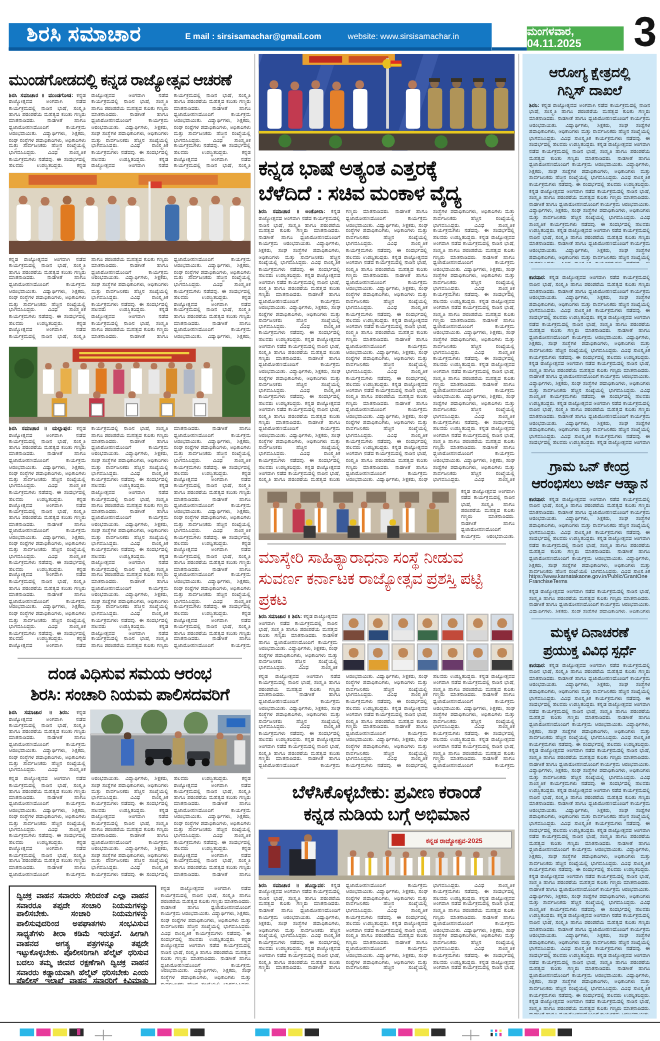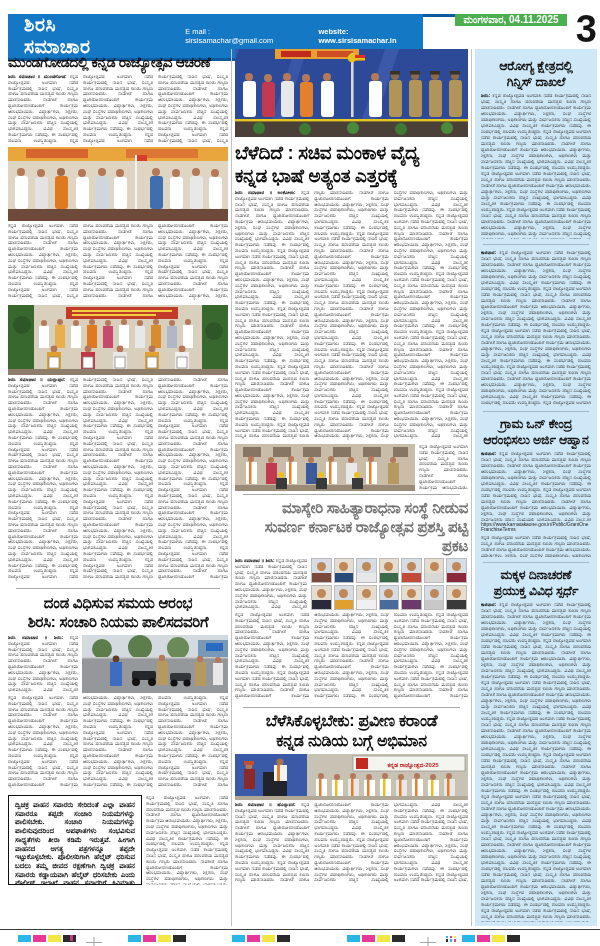--- a/index.html
+++ b/index.html
@@ -1,41 +1,41 @@
 <!DOCTYPE html>
 <html style="--banner_blue: #1478c4; --date_green: #4cae4f; --right_col_bg: #cfe8f7; --cyan: #2ab7e8; --magenta: #e8399b; --yellow: #f3e746; --keyblack: #2b2b2b;"><head>
 <meta charset="utf-8">
 <style>
   *{margin:0;padding:0;box-sizing:border-box}
   html,body{background:#fff}
   .page{width:600px;height:946px;background:#fff;position:relative;overflow:hidden;
         font-family:"Liberation Sans","DejaVu Sans",sans-serif;color:#1a1a1a}
   
-  header{display:flex;height:32px;margin:14px 3px 0 8px;align-items:flex-start}
+  header{display:flex;height:32px;margin:14px 3px 0 8px;align-items:flex-end}
   .mh-blue{flex:1;background:var(--banner_blue);border-bottom:3px solid #0b5a9d;display:flex;align-items:center;padding-left:16px}
   .mh-title{font-size:19px;font-weight:800;color:#fff;letter-spacing:.5px}
-  .mh-email{font-size:7.5px;font-weight:normal;color:#fff;margin-left:62px}
-  .mh-web{font-size:7.5px;font-weight:bold;color:#fff;margin-left:24px}
+  .mh-email{font-size:7.5px;font-weight:bold;color:#fff;margin-left:40px}
+  .mh-web{font-size:7.5px;font-weight:normal;color:#fff;margin-left:24px}
   .mh-slash{width:32px;background:#fff;border-bottom:3px solid #0b5a9d;position:relative;overflow:hidden}
   .mh-slash i{position:absolute;top:-4px;width:8px;height:40px;background:var(--banner_blue);transform:skewX(-26deg)}
   .mh-slash i:nth-child(1){left:6px}.mh-slash i:nth-child(2){left:19px}
-  .mh-date{width:112px;background:var(--date_green);color:#fff;font-weight:bold;font-size:10px;display:flex;align-items:center;justify-content:center}
+  .mh-date{width:88px;background:var(--date_green);color:#fff;font-weight:bold;font-size:10px;display:flex;align-items:center;justify-content:center}
   .mh-page{width:30px;font-size:38px;font-weight:800;color:#151515;line-height:31px;text-align:right}
   
   .content{display:flex;margin:3px 3px 0 8px;gap:3px;height:877px}
   .vr{width:1px;background:#c2c2c2}
   .col-left{width:220px}
   .col-center{width:233px}
   .col-right{flex:1;background:var(--right_col_bg);padding:7px 6px 4px;display:flex;flex-direction:column}
   
-  .h1l{font-size:14px;font-weight:800;letter-spacing:-.4px;line-height:17px;margin:5px 0 3px;color:#0d0d0d}
+  .h1l{font-size:14px;font-weight:800;letter-spacing:-.4px;line-height:17px;margin:15px 0 3px;color:#0d0d0d}
   .h2l{font-size:16.5px;font-weight:800;line-height:20px;margin:4px 0 3px;color:#0d0d0d;letter-spacing:-.3px}
   .h3l{font-size:15px;font-weight:800;line-height:19px;margin:4px 2px 4px;text-align:center;color:#0d0d0d;letter-spacing:-.3px}
   .hc1{font-size:18.5px;font-weight:800;line-height:23px;margin:4px 0 3px;color:#0d0d0d;letter-spacing:-.3px}
-  .hc2{font-size:15px;font-weight:700;line-height:19px;margin:3px 0;text-align:right;color:#737373;letter-spacing:-.3px}
+  .hc2{font-size:15px;font-weight:400;line-height:19px;margin:3px 0;text-align:left;color:#b91c1c;letter-spacing:-.3px}
   .hc3{font-size:16px;font-weight:800;line-height:20px;margin:3px 0;text-align:center;color:#0d0d0d;letter-spacing:-.3px}
   .rh{font-size:12.5px;font-weight:800;line-height:15.5px;text-align:center;color:#101010;letter-spacing:-.2px;margin-top:3px}
   
   .body3{column-count:3;column-gap:5px;font-size:4.7px;line-height:5.8px;text-align:justify;overflow:hidden;color:#222}
   .body1{font-size:4.7px;line-height:5.8px;text-align:justify;overflow:hidden;color:#222}
   .body3 b,.body1 b,.rbody b{font-weight:800;color:#000}
   .rbody{font-size:4.7px;line-height:6px;text-align:justify;overflow:hidden;color:#1d1d1d;margin-top:3px}
   .rurl{font-size:4.9px;word-break:break-all;color:#1d1d1d;margin-top:1px}
   .hdiv{height:1px;background:#a8a8a8;margin:3px 8px}
   .rdiv{height:1px;background:#9fb9cc;margin:5px 2px 2px}
@@ -255,22 +255,22 @@
           <rect y="70" width="233" height="18" fill="#4a4038"></rect>
           <rect y="70" width="233" height="2.4" fill="#e8c820"></rect>
           <circle cx="24" cy="79" r="6" fill="#3f7a34"></circle>
             <circle cx="70" cy="80" r="6" fill="#3f7a34"></circle>
             <circle cx="118" cy="79" r="6" fill="#4a8a3a"></circle>
             <circle cx="166" cy="80" r="6" fill="#3f7a34"></circle>
             <circle cx="212" cy="79" r="6" fill="#4a8a3a"></circle>
         </svg>
       </div>
       <div class="hc1">
+        <div>ಕನ್ನಡ ಭಾಷೆ ಅತ್ಯಂತ ಎತ್ತರಕ್ಕೆ</div>
         <div>ಬೆಳೆದಿದೆ : ಸಚಿವ ಮಂಕಾಳ ವೈದ್ಯ</div>
-        <div>ಕನ್ನಡ ಭಾಷೆ ಅತ್ಯಂತ ಎತ್ತರಕ್ಕೆ</div>
       </div>
       <div class="body3" style="height:252px"><b>ಶಿರಸಿ ಸಮಾಚಾರ ॥ ಅಂಕೋಲಾ: </b><span>ಕನ್ನಡ ರಾಜ್ಯೋತ್ಸವದ ಅಂಗವಾಗಿ ನಡೆದ ಕಾರ್ಯಕ್ರಮದಲ್ಲಿ ನಾಡಿನ ಭಾಷೆ, ಸಂಸ್ಕೃತಿ ಹಾಗೂ ಪರಂಪರೆಯ ಮಹತ್ವದ ಕುರಿತು ಗಣ್ಯರು ಮಾತನಾಡಿದರು. ನಾಡಗೀತೆ ಹಾಗೂ ಧ್ವಜಾರೋಹಣದೊಂದಿಗೆ ಕಾರ್ಯಕ್ರಮ ಆರಂಭವಾಯಿತು. ವಿದ್ಯಾರ್ಥಿಗಳು, ಶಿಕ್ಷಕರು, ಸಂಘ ಸಂಸ್ಥೆಗಳ ಪದಾಧಿಕಾರಿಗಳು, ಅಧಿಕಾರಿಗಳು ಮತ್ತು ಸಾರ್ವಜನಿಕರು ಹೆಚ್ಚಿನ ಸಂಖ್ಯೆಯಲ್ಲಿ ಭಾಗವಹಿಸಿದ್ದರು. ವಿವಿಧ ಸಾಂಸ್ಕೃತಿಕ ಕಾರ್ಯಕ್ರಮಗಳು ನಡೆದವು. ಈ ಸಂದರ್ಭದಲ್ಲಿ ಹಲವರು ಉಪಸ್ಥಿತರಿದ್ದರು. ಕನ್ನಡ ರಾಜ್ಯೋತ್ಸವದ ಅಂಗವಾಗಿ ನಡೆದ ಕಾರ್ಯಕ್ರಮದಲ್ಲಿ ನಾಡಿನ ಭಾಷೆ, ಸಂಸ್ಕೃತಿ ಹಾಗೂ ಪರಂಪರೆಯ ಮಹತ್ವದ ಕುರಿತು ಗಣ್ಯರು ಮಾತನಾಡಿದರು. ನಾಡಗೀತೆ ಹಾಗೂ ಧ್ವಜಾರೋಹಣದೊಂದಿಗೆ ಕಾರ್ಯಕ್ರಮ ಆರಂಭವಾಯಿತು. ವಿದ್ಯಾರ್ಥಿಗಳು, ಶಿಕ್ಷಕರು, ಸಂಘ ಸಂಸ್ಥೆಗಳ ಪದಾಧಿಕಾರಿಗಳು, ಅಧಿಕಾರಿಗಳು ಮತ್ತು ಸಾರ್ವಜನಿಕರು ಹೆಚ್ಚಿನ ಸಂಖ್ಯೆಯಲ್ಲಿ ಭಾಗವಹಿಸಿದ್ದರು. ವಿವಿಧ ಸಾಂಸ್ಕೃತಿಕ ಕಾರ್ಯಕ್ರಮಗಳು ನಡೆದವು. ಈ ಸಂದರ್ಭದಲ್ಲಿ ಹಲವರು ಉಪಸ್ಥಿತರಿದ್ದರು. ಕನ್ನಡ ರಾಜ್ಯೋತ್ಸವದ ಅಂಗವಾಗಿ ನಡೆದ ಕಾರ್ಯಕ್ರಮದಲ್ಲಿ ನಾಡಿನ ಭಾಷೆ, ಸಂಸ್ಕೃತಿ ಹಾಗೂ ಪರಂಪರೆಯ ಮಹತ್ವದ ಕುರಿತು ಗಣ್ಯರು ಮಾತನಾಡಿದರು. ನಾಡಗೀತೆ ಹಾಗೂ ಧ್ವಜಾರೋಹಣದೊಂದಿಗೆ ಕಾರ್ಯಕ್ರಮ ಆರಂಭವಾಯಿತು. ವಿದ್ಯಾರ್ಥಿಗಳು, ಶಿಕ್ಷಕರು, ಸಂಘ ಸಂಸ್ಥೆಗಳ ಪದಾಧಿಕಾರಿಗಳು, ಅಧಿಕಾರಿಗಳು ಮತ್ತು ಸಾರ್ವಜನಿಕರು ಹೆಚ್ಚಿನ ಸಂಖ್ಯೆಯಲ್ಲಿ ಭಾಗವಹಿಸಿದ್ದರು. ವಿವಿಧ ಸಾಂಸ್ಕೃತಿಕ ಕಾರ್ಯಕ್ರಮಗಳು ನಡೆದವು. ಈ ಸಂದರ್ಭದಲ್ಲಿ ಹಲವರು ಉಪಸ್ಥಿತರಿದ್ದರು. ಕನ್ನಡ ರಾಜ್ಯೋತ್ಸವದ ಅಂಗವಾಗಿ ನಡೆದ ಕಾರ್ಯಕ್ರಮದಲ್ಲಿ ನಾಡಿನ ಭಾಷೆ, ಸಂಸ್ಕೃತಿ ಹಾಗೂ ಪರಂಪರೆಯ ಮಹತ್ವದ ಕುರಿತು ಗಣ್ಯರು ಮಾತನಾಡಿದರು. ನಾಡಗೀತೆ ಹಾಗೂ ಧ್ವಜಾರೋಹಣದೊಂದಿಗೆ ಕಾರ್ಯಕ್ರಮ ಆರಂಭವಾಯಿತು. ವಿದ್ಯಾರ್ಥಿಗಳು, ಶಿಕ್ಷಕರು, ಸಂಘ ಸಂಸ್ಥೆಗಳ ಪದಾಧಿಕಾರಿಗಳು, ಅಧಿಕಾರಿಗಳು ಮತ್ತು ಸಾರ್ವಜನಿಕರು ಹೆಚ್ಚಿನ ಸಂಖ್ಯೆಯಲ್ಲಿ ಭಾಗವಹಿಸಿದ್ದರು. ವಿವಿಧ ಸಾಂಸ್ಕೃತಿಕ ಕಾರ್ಯಕ್ರಮಗಳು ನಡೆದವು. ಈ ಸಂದರ್ಭದಲ್ಲಿ ಹಲವರು ಉಪಸ್ಥಿತರಿದ್ದರು. ಕನ್ನಡ ರಾಜ್ಯೋತ್ಸವದ ಅಂಗವಾಗಿ ನಡೆದ ಕಾರ್ಯಕ್ರಮದಲ್ಲಿ ನಾಡಿನ ಭಾಷೆ, ಸಂಸ್ಕೃತಿ ಹಾಗೂ ಪರಂಪರೆಯ ಮಹತ್ವದ ಕುರಿತು ಗಣ್ಯರು ಮಾತನಾಡಿದರು. ನಾಡಗೀತೆ ಹಾಗೂ ಧ್ವಜಾರೋಹಣದೊಂದಿಗೆ ಕಾರ್ಯಕ್ರಮ ಆರಂಭವಾಯಿತು. ವಿದ್ಯಾರ್ಥಿಗಳು, ಶಿಕ್ಷಕರು, ಸಂಘ ಸಂಸ್ಥೆಗಳ ಪದಾಧಿಕಾರಿಗಳು, ಅಧಿಕಾರಿಗಳು ಮತ್ತು ಸಾರ್ವಜನಿಕರು ಹೆಚ್ಚಿನ ಸಂಖ್ಯೆಯಲ್ಲಿ ಭಾಗವಹಿಸಿದ್ದರು. ವಿವಿಧ ಸಾಂಸ್ಕೃತಿಕ ಕಾರ್ಯಕ್ರಮಗಳು ನಡೆದವು. ಈ ಸಂದರ್ಭದಲ್ಲಿ ಹಲವರು ಉಪಸ್ಥಿತರಿದ್ದರು. ಕನ್ನಡ ರಾಜ್ಯೋತ್ಸವದ ಅಂಗವಾಗಿ ನಡೆದ ಕಾರ್ಯಕ್ರಮದಲ್ಲಿ ನಾಡಿನ ಭಾಷೆ, ಸಂಸ್ಕೃತಿ ಹಾಗೂ ಪರಂಪರೆಯ ಮಹತ್ವದ ಕುರಿತು ಗಣ್ಯರು ಮಾತನಾಡಿದರು. ನಾಡಗೀತೆ ಹಾಗೂ ಧ್ವಜಾರೋಹಣದೊಂದಿಗೆ ಕಾರ್ಯಕ್ರಮ ಆರಂಭವಾಯಿತು. ವಿದ್ಯಾರ್ಥಿಗಳು, ಶಿಕ್ಷಕರು, ಸಂಘ ಸಂಸ್ಥೆಗಳ ಪದಾಧಿಕಾರಿಗಳು, ಅಧಿಕಾರಿಗಳು ಮತ್ತು ಸಾರ್ವಜನಿಕರು ಹೆಚ್ಚಿನ ಸಂಖ್ಯೆಯಲ್ಲಿ ಭಾಗವಹಿಸಿದ್ದರು. ವಿವಿಧ ಸಾಂಸ್ಕೃತಿಕ ಕಾರ್ಯಕ್ರಮಗಳು ನಡೆದವು. ಈ ಸಂದರ್ಭದಲ್ಲಿ ಹಲವರು ಉಪಸ್ಥಿತರಿದ್ದರು. ಕನ್ನಡ ರಾಜ್ಯೋತ್ಸವದ ಅಂಗವಾಗಿ ನಡೆದ ಕಾರ್ಯಕ್ರಮದಲ್ಲಿ ನಾಡಿನ ಭಾಷೆ, ಸಂಸ್ಕೃತಿ ಹಾಗೂ ಪರಂಪರೆಯ ಮಹತ್ವದ ಕುರಿತು ಗಣ್ಯರು ಮಾತನಾಡಿದರು. ನಾಡಗೀತೆ ಹಾಗೂ ಧ್ವಜಾರೋಹಣದೊಂದಿಗೆ ಕಾರ್ಯಕ್ರಮ ಆರಂಭವಾಯಿತು. ವಿದ್ಯಾರ್ಥಿಗಳು, ಶಿಕ್ಷಕರು, ಸಂಘ ಸಂಸ್ಥೆಗಳ ಪದಾಧಿಕಾರಿಗಳು, ಅಧಿಕಾರಿಗಳು ಮತ್ತು ಸಾರ್ವಜನಿಕರು ಹೆಚ್ಚಿನ ಸಂಖ್ಯೆಯಲ್ಲಿ ಭಾಗವಹಿಸಿದ್ದರು. ವಿವಿಧ ಸಾಂಸ್ಕೃತಿಕ ಕಾರ್ಯಕ್ರಮಗಳು ನಡೆದವು. ಈ ಸಂದರ್ಭದಲ್ಲಿ ಹಲವರು ಉಪಸ್ಥಿತರಿದ್ದರು. ಕನ್ನಡ ರಾಜ್ಯೋತ್ಸವದ ಅಂಗವಾಗಿ ನಡೆದ ಕಾರ್ಯಕ್ರಮದಲ್ಲಿ ನಾಡಿನ ಭಾಷೆ, ಸಂಸ್ಕೃತಿ ಹಾಗೂ ಪರಂಪರೆಯ ಮಹತ್ವದ ಕುರಿತು ಗಣ್ಯರು ಮಾತನಾಡಿದರು. ನಾಡಗೀತೆ ಹಾಗೂ ಧ್ವಜಾರೋಹಣದೊಂದಿಗೆ ಕಾರ್ಯಕ್ರಮ ಆರಂಭವಾಯಿತು. ವಿದ್ಯಾರ್ಥಿಗಳು, ಶಿಕ್ಷಕರು, ಸಂಘ ಸಂಸ್ಥೆಗಳ ಪದಾಧಿಕಾರಿಗಳು, ಅಧಿಕಾರಿಗಳು ಮತ್ತು ಸಾರ್ವಜನಿಕರು ಹೆಚ್ಚಿನ ಸಂಖ್ಯೆಯಲ್ಲಿ ಭಾಗವಹಿಸಿದ್ದರು. ವಿವಿಧ ಸಾಂಸ್ಕೃತಿಕ ಕಾರ್ಯಕ್ರಮಗಳು ನಡೆದವು. ಈ ಸಂದರ್ಭದಲ್ಲಿ ಹಲವರು ಉಪಸ್ಥಿತರಿದ್ದರು. ಕನ್ನಡ ರಾಜ್ಯೋತ್ಸವದ ಅಂಗವಾಗಿ ನಡೆದ ಕಾರ್ಯಕ್ರಮದಲ್ಲಿ ನಾಡಿನ ಭಾಷೆ, ಸಂಸ್ಕೃತಿ ಹಾಗೂ ಪರಂಪರೆಯ ಮಹತ್ವದ ಕುರಿತು ಗಣ್ಯರು ಮಾತನಾಡಿದರು. ನಾಡಗೀತೆ ಹಾಗೂ ಧ್ವಜಾರೋಹಣದೊಂದಿಗೆ ಕಾರ್ಯಕ್ರಮ ಆರಂಭವಾಯಿತು. ವಿದ್ಯಾರ್ಥಿಗಳು, ಶಿಕ್ಷಕರು, ಸಂಘ ಸಂಸ್ಥೆಗಳ ಪದಾಧಿಕಾರಿಗಳು, ಅಧಿಕಾರಿಗಳು ಮತ್ತು ಸಾರ್ವಜನಿಕರು ಹೆಚ್ಚಿನ ಸಂಖ್ಯೆಯಲ್ಲಿ ಭಾಗವಹಿಸಿದ್ದರು. ವಿವಿಧ ಸಾಂಸ್ಕೃತಿಕ ಕಾರ್ಯಕ್ರಮಗಳು ನಡೆದವು. ಈ ಸಂದರ್ಭದಲ್ಲಿ ಹಲವರು ಉಪಸ್ಥಿತರಿದ್ದರು. ಕನ್ನಡ ರಾಜ್ಯೋತ್ಸವದ ಅಂಗವಾಗಿ ನಡೆದ ಕಾರ್ಯಕ್ರಮದಲ್ಲಿ ನಾಡಿನ ಭಾಷೆ, ಸಂಸ್ಕೃತಿ ಹಾಗೂ ಪರಂಪರೆಯ ಮಹತ್ವದ ಕುರಿತು ಗಣ್ಯರು ಮಾತನಾಡಿದರು. ನಾಡಗೀತೆ ಹಾಗೂ ಧ್ವಜಾರೋಹಣದೊಂದಿಗೆ ಕಾರ್ಯಕ್ರಮ ಆರಂಭವಾಯಿತು. ವಿದ್ಯಾರ್ಥಿಗಳು, ಶಿಕ್ಷಕರು, ಸಂಘ ಸಂಸ್ಥೆಗಳ ಪದಾಧಿಕಾರಿಗಳು, ಅಧಿಕಾರಿಗಳು ಮತ್ತು ಸಾರ್ವಜನಿಕರು ಹೆಚ್ಚಿನ ಸಂಖ್ಯೆಯಲ್ಲಿ ಭಾಗವಹಿಸಿದ್ದರು. ವಿವಿಧ ಸಾಂಸ್ಕೃತಿಕ ಕಾರ್ಯಕ್ರಮಗಳು ನಡೆದವು. ಈ ಸಂದರ್ಭದಲ್ಲಿ ಹಲವರು ಉಪಸ್ಥಿತರಿದ್ದರು. ಕನ್ನಡ ರಾಜ್ಯೋತ್ಸವದ ಅಂಗವಾಗಿ ನಡೆದ ಕಾರ್ಯಕ್ರಮದಲ್ಲಿ ನಾಡಿನ ಭಾಷೆ, ಸಂಸ್ಕೃತಿ ಹಾಗೂ ಪರಂಪರೆಯ ಮಹತ್ವದ ಕುರಿತು ಗಣ್ಯರು ಮಾತನಾಡಿದರು. ನಾಡಗೀತೆ ಹಾಗೂ ಧ್ವಜಾರೋಹಣದೊಂದಿಗೆ ಕಾರ್ಯಕ್ರಮ ಆರಂಭವಾಯಿತು. ವಿದ್ಯಾರ್ಥಿಗಳು, ಶಿಕ್ಷಕರು, ಸಂಘ ಸಂಸ್ಥೆಗಳ ಪದಾಧಿಕಾರಿಗಳು, ಅಧಿಕಾರಿಗಳು ಮತ್ತು ಸಾರ್ವಜನಿಕರು ಹೆಚ್ಚಿನ ಸಂಖ್ಯೆಯಲ್ಲಿ ಭಾಗವಹಿಸಿದ್ದರು. ವಿವಿಧ ಸಾಂಸ್ಕೃತಿಕ ಕಾರ್ಯಕ್ರಮಗಳು ನಡೆದವು. ಈ ಸಂದರ್ಭದಲ್ಲಿ ಹಲವರು ಉಪಸ್ಥಿತರಿದ್ದರು. ಕನ್ನಡ ರಾಜ್ಯೋತ್ಸವದ ಅಂಗವಾಗಿ ನಡೆದ ಕಾರ್ಯಕ್ರಮದಲ್ಲಿ ನಾಡಿನ ಭಾಷೆ, ಸಂಸ್ಕೃತಿ ಹಾಗೂ ಪರಂಪರೆಯ ಮಹತ್ವದ ಕುರಿತು ಗಣ್ಯರು ಮಾತನಾಡಿದರು. ನಾಡಗೀತೆ ಹಾಗೂ ಧ್ವಜಾರೋಹಣದೊಂದಿಗೆ ಕಾರ್ಯಕ್ರಮ ಆರಂಭವಾಯಿತು. ವಿದ್ಯಾರ್ಥಿಗಳು, ಶಿಕ್ಷಕರು, ಸಂಘ ಸಂಸ್ಥೆಗಳ ಪದಾಧಿಕಾರಿಗಳು, ಅಧಿಕಾರಿಗಳು ಮತ್ತು ಸಾರ್ವಜನಿಕರು ಹೆಚ್ಚಿನ ಸಂಖ್ಯೆಯಲ್ಲಿ ಭಾಗವಹಿಸಿದ್ದರು. ವಿವಿಧ ಸಾಂಸ್ಕೃತಿಕ ಕಾರ್ಯಕ್ರಮಗಳು ನಡೆದವು. ಈ ಸಂದರ್ಭದಲ್ಲಿ ಹಲವರು ಉಪಸ್ಥಿತರಿದ್ದರು. ಕನ್ನಡ ರಾಜ್ಯೋತ್ಸವದ ಅಂಗವಾಗಿ ನಡೆದ ಕಾರ್ಯಕ್ರಮದಲ್ಲಿ ನಾಡಿನ ಭಾಷೆ, ಸಂಸ್ಕೃತಿ ಹಾಗೂ ಪರಂಪರೆಯ ಮಹತ್ವದ ಕುರಿತು ಗಣ್ಯರು ಮಾತನಾಡಿದರು. ನಾಡಗೀತೆ ಹಾಗೂ ಧ್ವಜಾರೋಹಣದೊಂದಿಗೆ ಕಾರ್ಯಕ್ರಮ ಆರಂಭವಾಯಿತು. ವಿದ್ಯಾರ್ಥಿಗಳು, ಶಿಕ್ಷಕರು, ಸಂಘ ಸಂಸ್ಥೆಗಳ ಪದಾಧಿಕಾರಿಗಳು, ಅಧಿಕಾರಿಗಳು ಮತ್ತು ಸಾರ್ವಜನಿಕರು ಹೆಚ್ಚಿನ ಸಂಖ್ಯೆಯಲ್ಲಿ ಭಾಗವಹಿಸಿದ್ದರು. ವಿವಿಧ ಸಾಂಸ್ಕೃತಿಕ ಕಾರ್ಯಕ್ರಮಗಳು ನಡೆದವು. ಈ ಸಂದರ್ಭದಲ್ಲಿ ಹಲವರು ಉಪಸ್ಥಿತರಿದ್ದರು. </span></div>
       <div class="row">
         <div class="photo" style="width:180px;height:47px;margin:0">
           <svg viewBox="0 0 180 47" preserveAspectRatio="none">
             <rect width="180" height="47" fill="#c9bda9"></rect>
             <rect x="8" y="3" width="18" height="10" fill="#877663"></rect>
               <rect x="38" y="3" width="18" height="10" fill="#877663"></rect>
               <rect x="68" y="3" width="18" height="10" fill="#877663"></rect>
               <rect x="98" y="3" width="18" height="10" fill="#877663"></rect>

